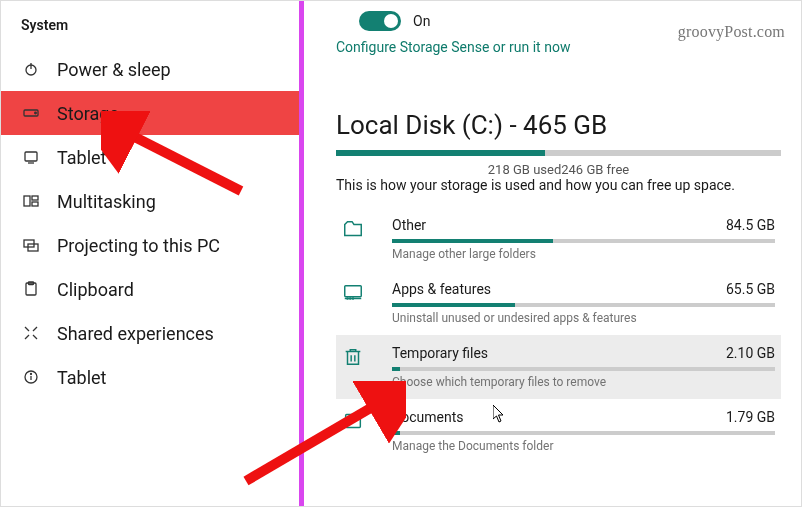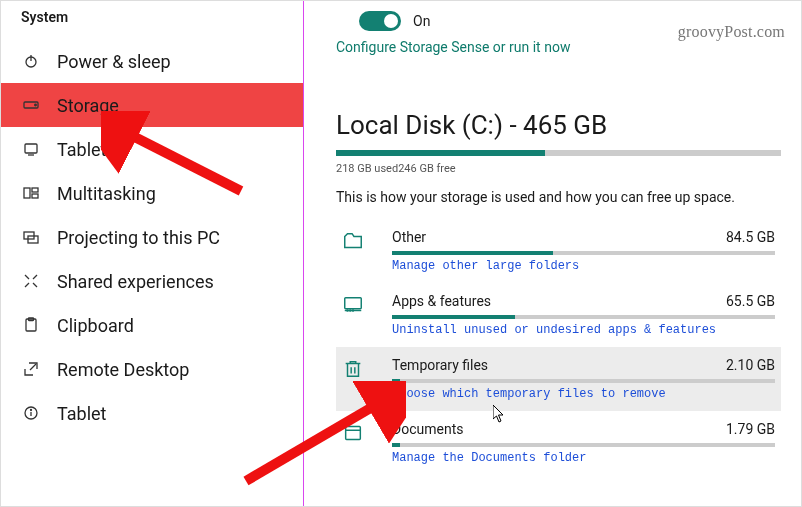--- a/index.html
+++ b/index.html
@@ -14,22 +14,22 @@
     overflow: hidden;
     border: 1px solid #ddd;
     position: relative;
   }
   .layout {
     display: flex;
     height: 100%;
   }
   .sidebar {
     width: 303px;
-    border-right: 1px solid #d946ef;
-    padding-top: 8px;
+    border-right: 5px solid #d946ef;
+    padding-top: 16px;
     background: #fff;
   }
   .sidebar-title {
     font-size: 14px;
     font-weight: 600;
     padding: 0 20px 14px 20px;
   }
   .sidebar-item {
     display: flex;
     align-items: center;
@@ -96,24 +96,23 @@
   .disk-bar {
     width: 100%;
     height: 6px;
     background: #ccc;
     margin-bottom: 6px;
     display: flex;
   }
   .disk-bar .fill { background: #138072; height: 100%; }
   .disk-stats {
     display: flex;
-    justify-content: flex-start;
-    font-size: 11px;
+    justify-content: center;
+    font-size: 13px;
     color: #555;
-    margin-bottom: 14px;
   }
   .explain {
     font-size: 14px;
     margin-bottom: 14px;
   }
   .cat-row {
     display: flex;
     gap: 28px;
     padding: 10px 6px 10px 6px;
     align-items: flex-start;
@@ -140,22 +139,21 @@
   .cat-bar {
     width: 100%;
     height: 4px;
     background: #ccc;
     margin-bottom: 4px;
     display: flex;
   }
   .cat-bar .fill { background: #138072; height: 100%; }
   .cat-sub {
     font-size: 12px;
-    color: #1d4ed8;
-    font-family: Liberation Mono, monospace;
+    color: #737373;
   }
   .watermark {
     position: absolute;
     top: 22px;
     right: 16px;
     font-family: Georgia, "Times New Roman", serif;
     font-size: 16px;
     color: #777;
     letter-spacing: 0.2px;
     pointer-events: none;
@@ -228,49 +226,39 @@
             <rect x="1" y="3" width="10" height="7"></rect>
             <rect x="5" y="7" width="10" height="7"></rect>
           </svg>
       </span>
       <span class="label">Projecting to this PC</span>
     </div>
 
     <div class="sidebar-item">
       <span class="icon">
         <svg viewBox="0 0 16 16" width="16" height="16" fill="none" stroke="currentColor" stroke-width="1.3">
+            <rect x="3" y="2" width="10" height="12" rx="1"></rect>
+            <rect x="5.5" y="1" width="5" height="2.5" rx="0.5"></rect>
+          </svg>
+      </span>
+      <span class="label">Clipboard</span>
+    </div>
+
+    <div class="sidebar-item">
+      <span class="icon">
+        <svg viewBox="0 0 16 16" width="16" height="16" fill="none" stroke="currentColor" stroke-width="1.3">
             <line x1="2" y1="2" x2="6" y2="6"></line>
             <line x1="14" y1="2" x2="10" y2="6"></line>
             <line x1="2" y1="14" x2="6" y2="10"></line>
             <line x1="14" y1="14" x2="10" y2="10"></line>
           </svg>
       </span>
       <span class="label">Shared experiences</span>
     </div>
 
-    <div class="sidebar-item">
-      <span class="icon">
-        <svg viewBox="0 0 16 16" width="16" height="16" fill="none" stroke="currentColor" stroke-width="1.3">
-            <rect x="3" y="2" width="10" height="12" rx="1"></rect>
-            <rect x="5.5" y="1" width="5" height="2.5" rx="0.5"></rect>
-          </svg>
-      </span>
-      <span class="label">Clipboard</span>
-    </div>
-
-    <div class="sidebar-item">
-      <span class="icon">
-        <svg viewBox="0 0 16 16" width="16" height="16" fill="none" stroke="currentColor" stroke-width="1.3">
-            <polyline points="6,2 14,2 14,8"></polyline>
-            <polyline points="2,8 2,14 10,14"></polyline>
-            <line x1="7" y1="9" x2="13" y2="3"></line>
-          </svg>
-      </span>
-      <span class="label">Remote Desktop</span>
-    </div>
 
     <div class="sidebar-item">
       <span class="icon">
         <svg viewBox="0 0 16 16" width="16" height="16" fill="none" stroke="currentColor" stroke-width="1.3">
             <circle cx="8" cy="8" r="6"></circle>
             <line x1="8" y1="7" x2="8" y2="11"></line>
             <circle cx="8" cy="5" r="0.5" fill="currentColor"></circle>
           </svg>
       </span>
       <span class="label">Tablet</span>

